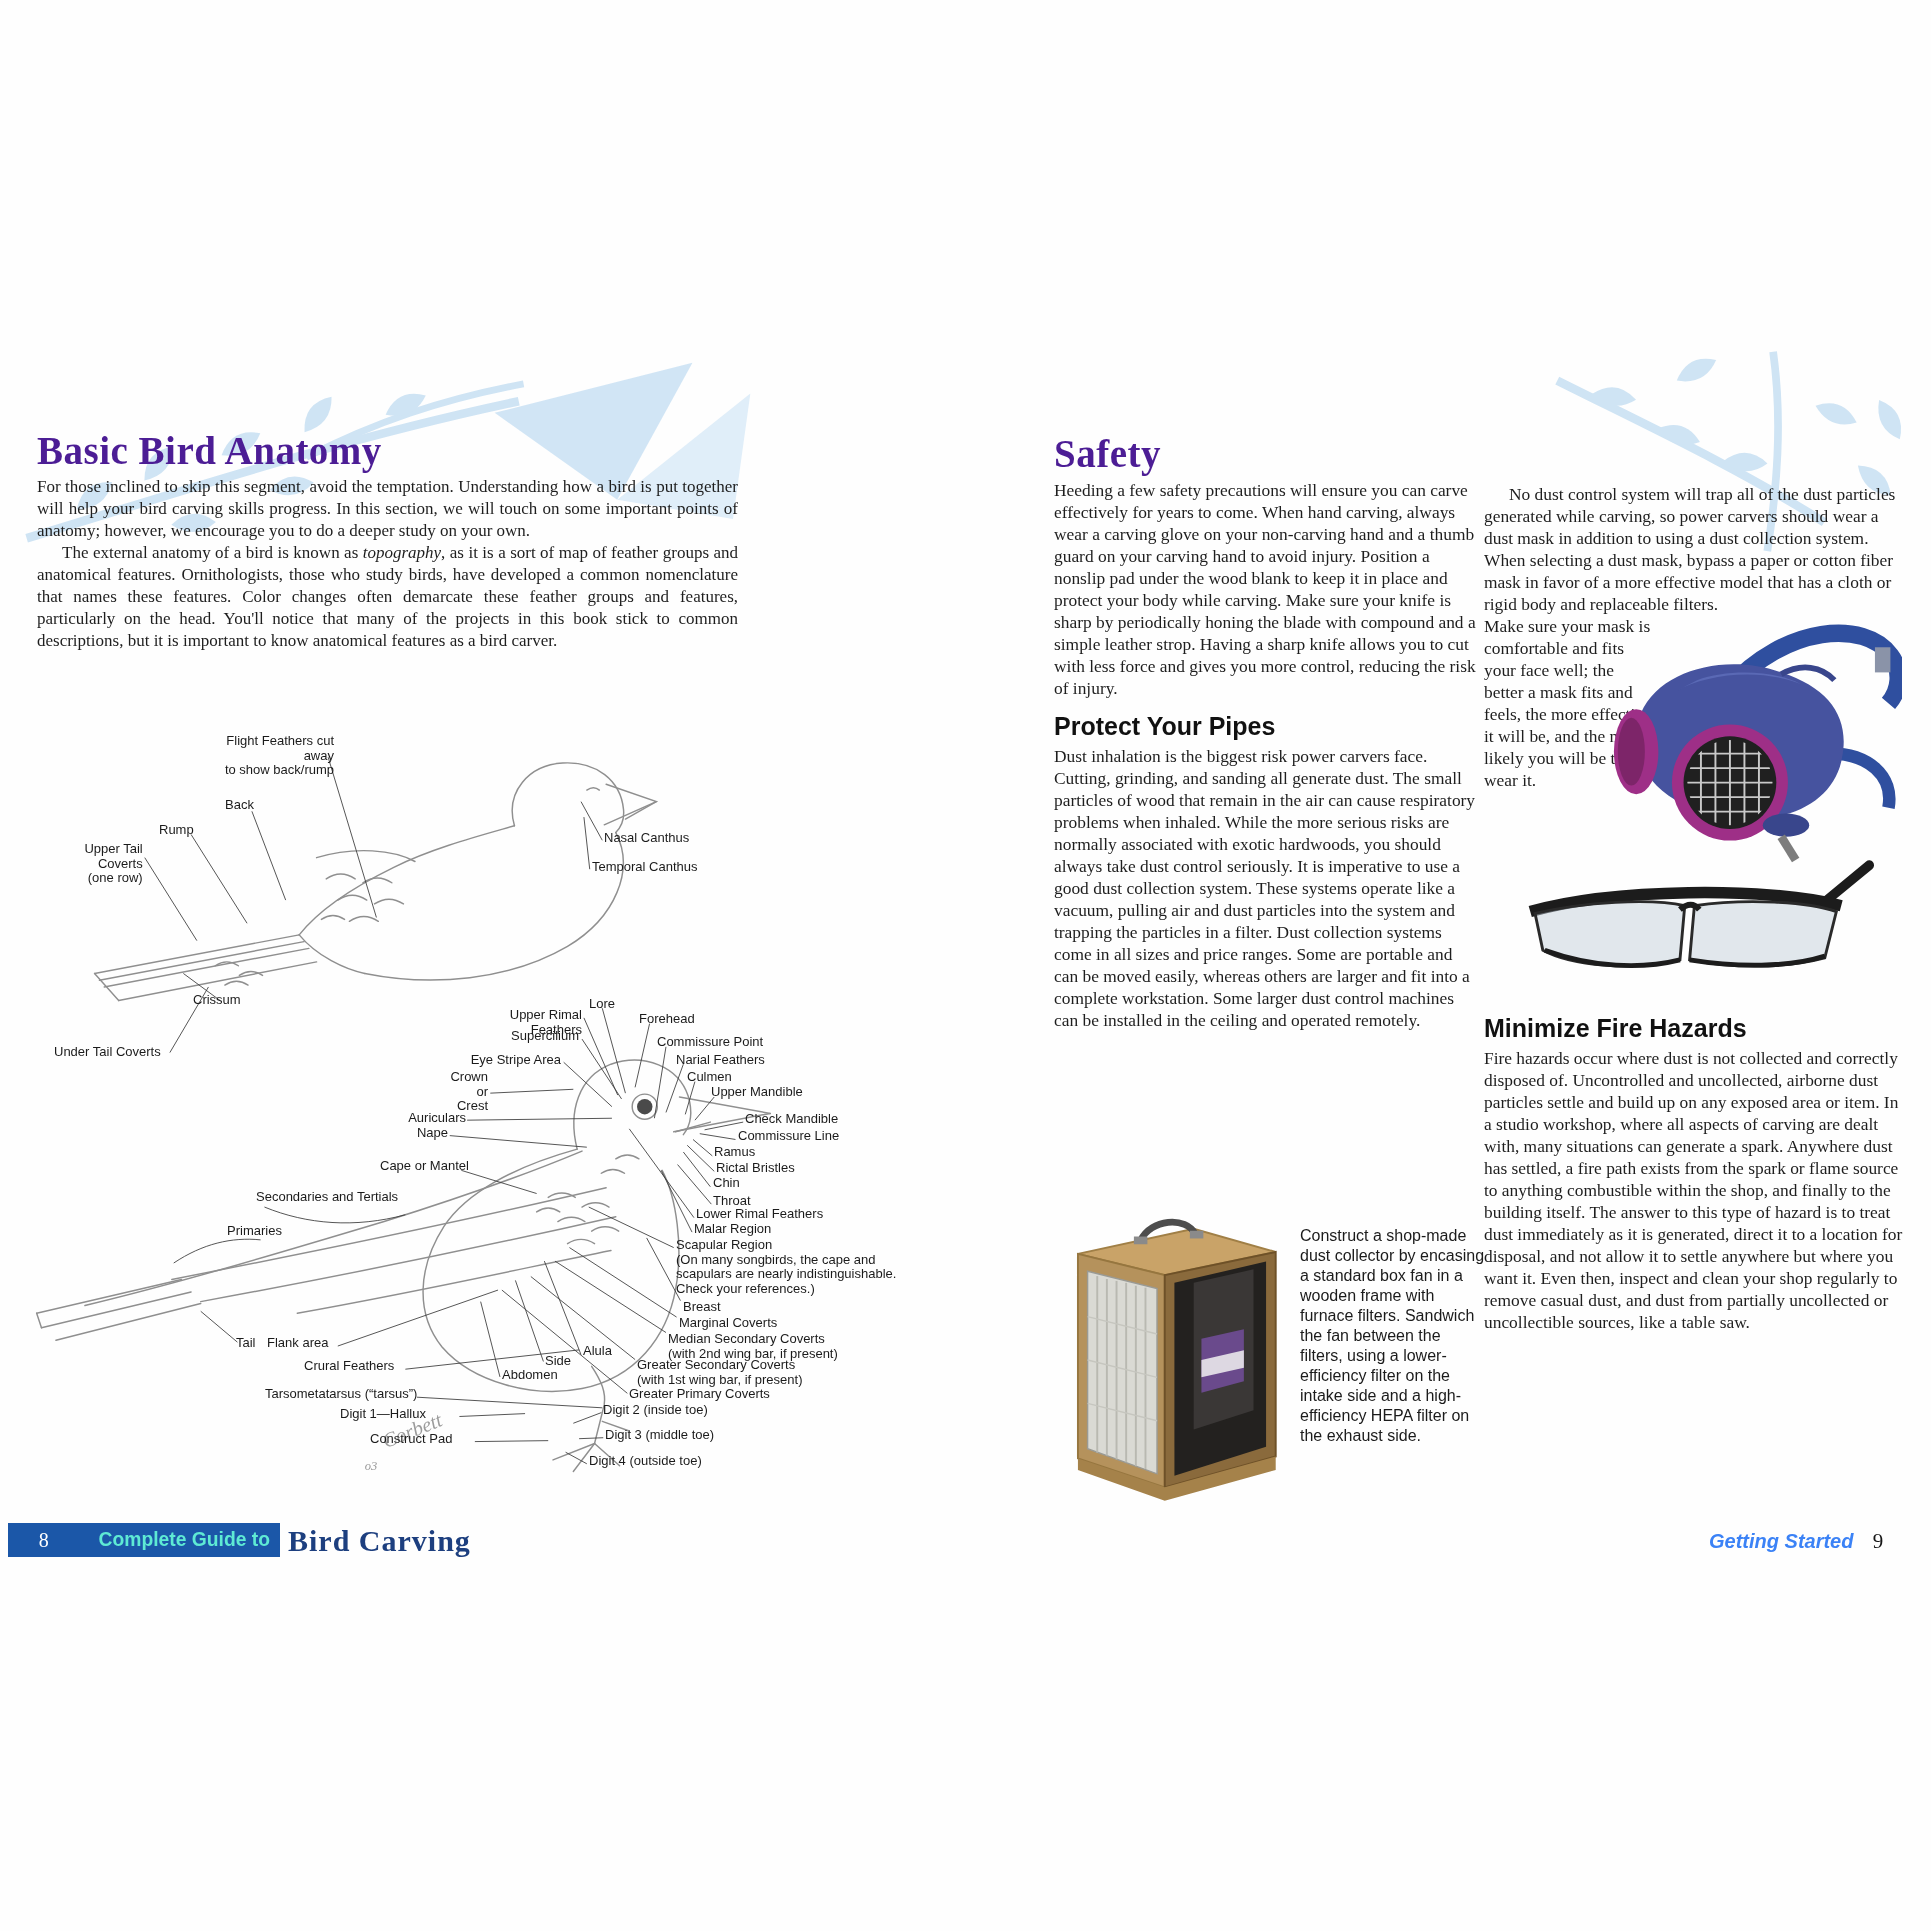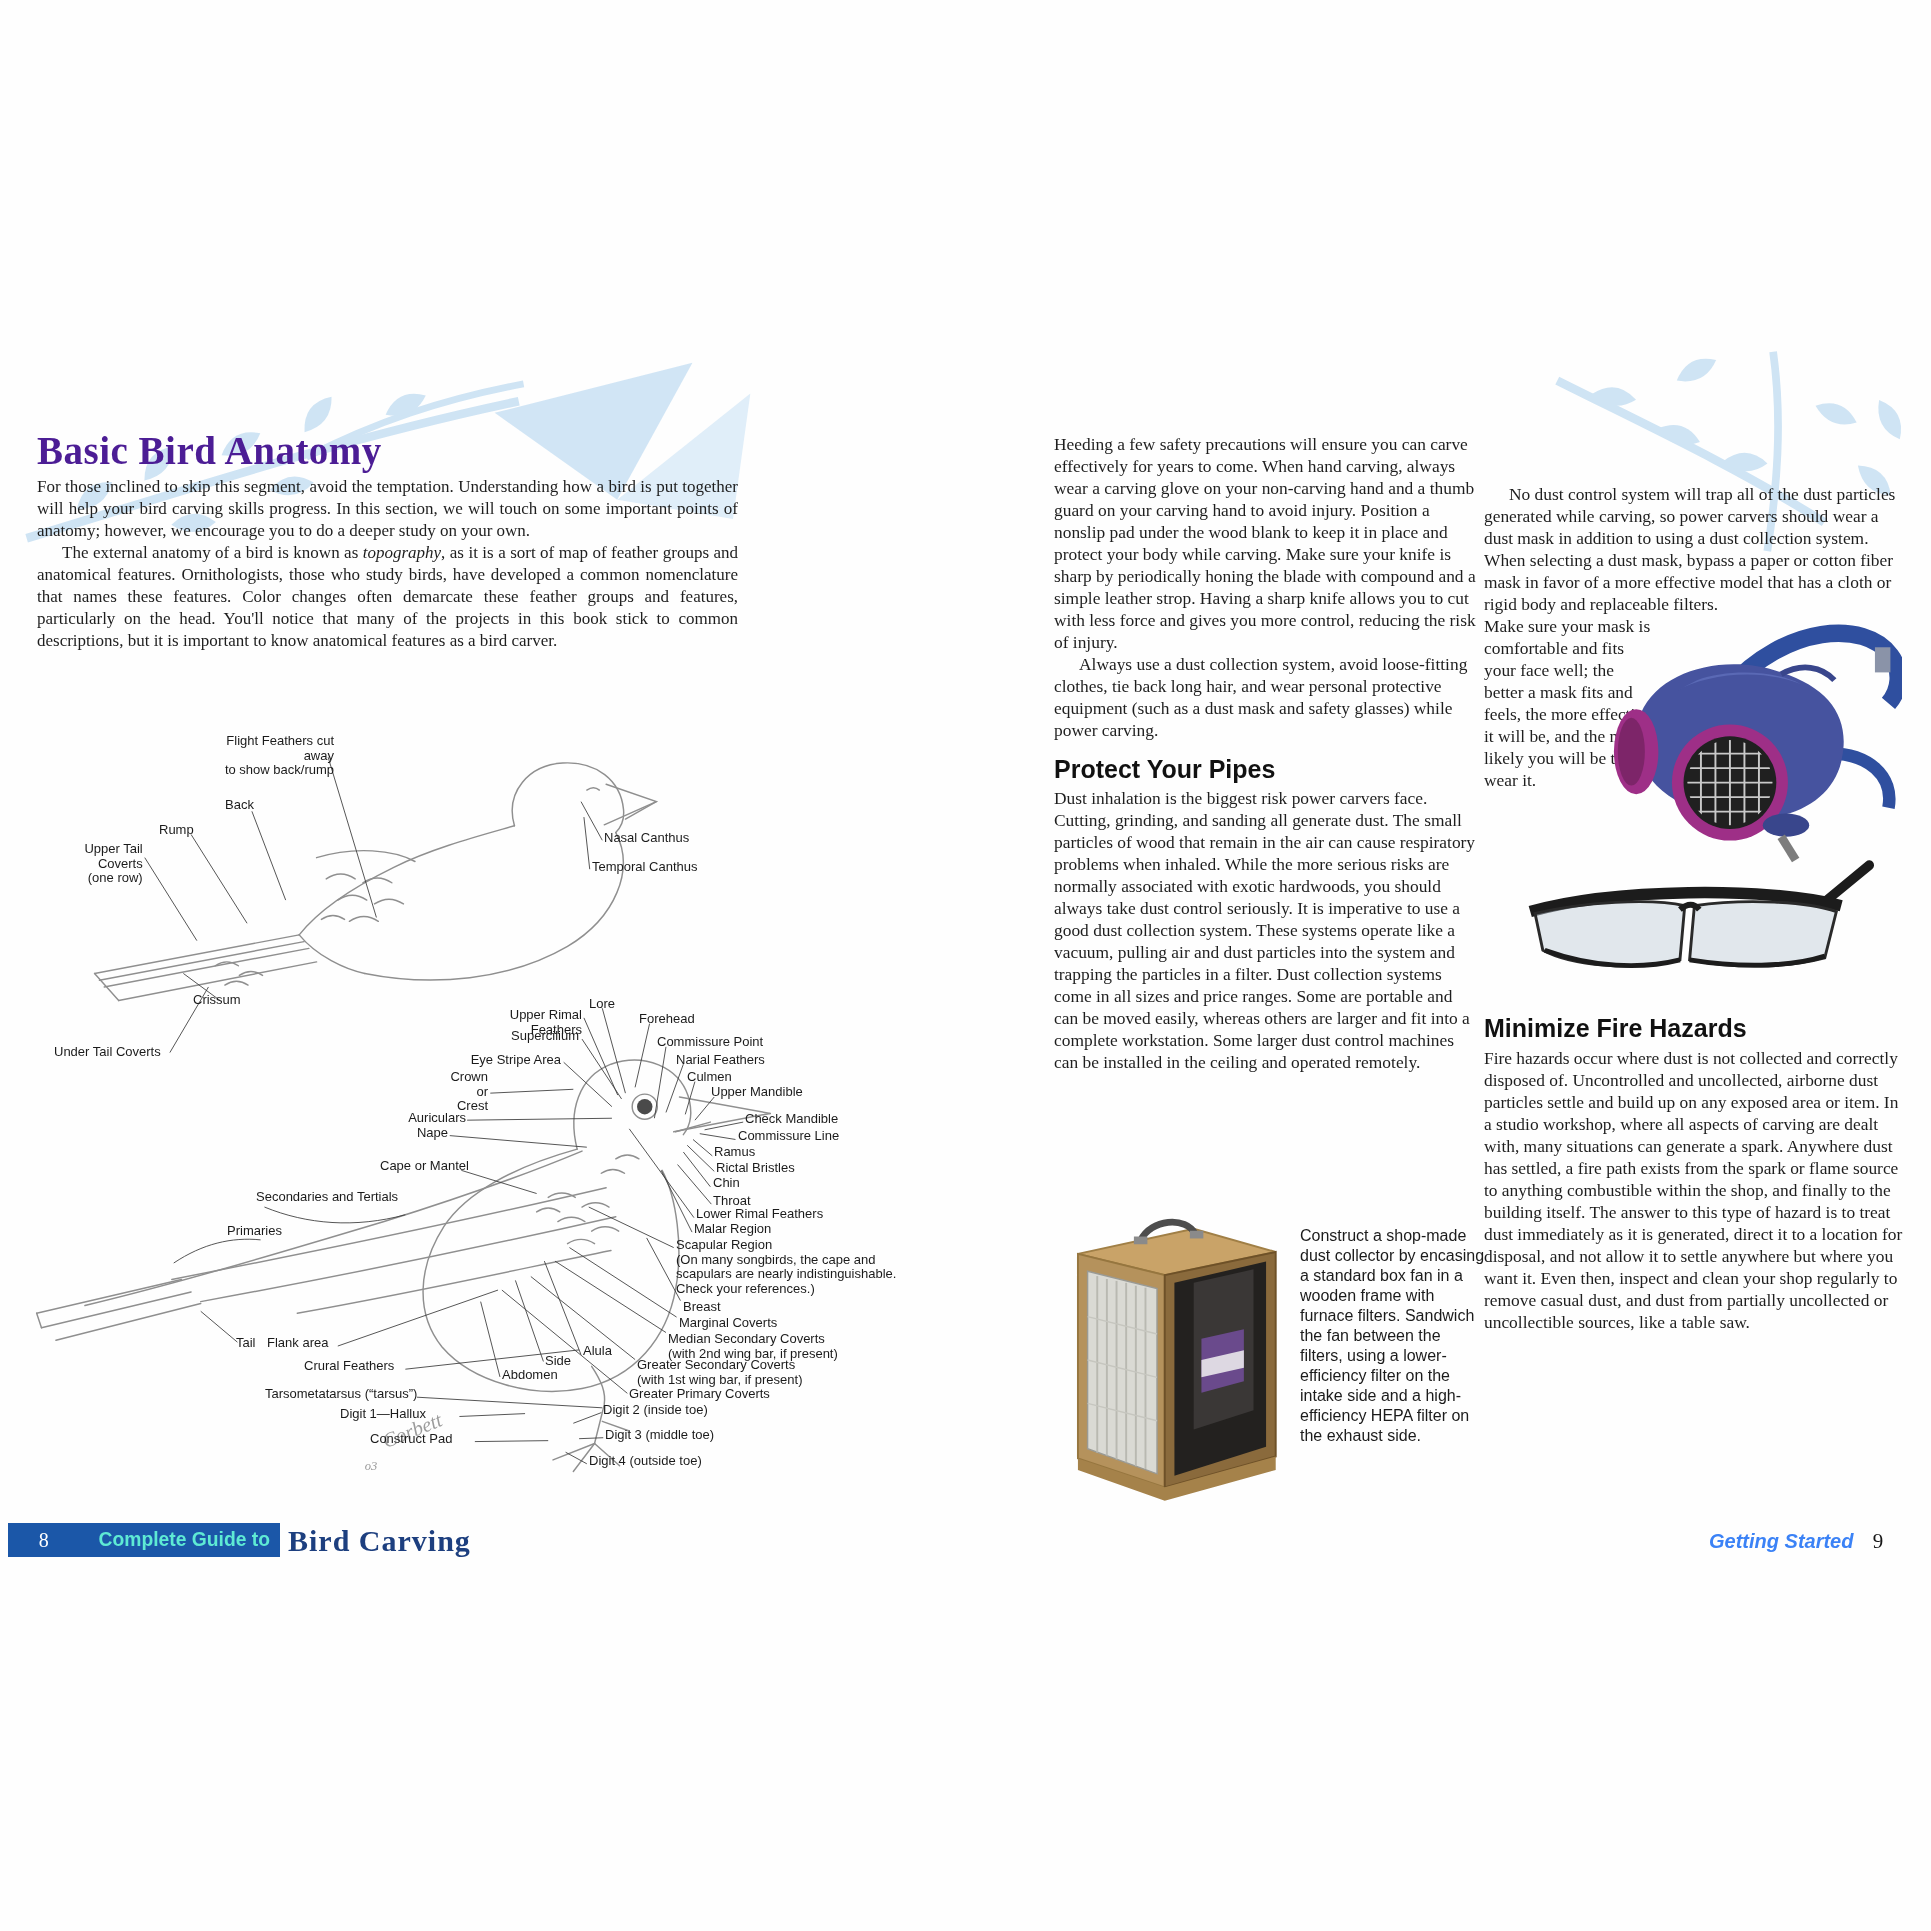--- a/index.html
+++ b/index.html
@@ -236,22 +236,22 @@
     <div class="dl" style="left:313px;top:673px">Digit 1—Hallux</div>
     <div class="dl" style="left:343px;top:698px">Construct Pad</div>
     <div class="dl" style="left:518px;top:620px">Side</div>
     <div class="dl" style="left:475px;top:634px">Abdomen</div>
     <div class="dl" style="left:576px;top:669px">Digit 2 (inside toe)</div>
     <div class="dl" style="left:578px;top:694px">Digit 3 (middle toe)</div>
     <div class="dl" style="left:562px;top:720px">Digit 4 (outside toe)</div>
   </div>
 
   <div class="abs rbody" style="left:1054px;top:433px;width:425px">
+    <h1 class="pagehead">Safety</h1>
     <p>Heeding a few safety precautions will ensure you can carve effectively for years to come. When hand carving, always wear a carving glove on your non-carving hand and a thumb guard on your carving hand to avoid injury. Position a nonslip pad under the wood blank to keep it in place and protect your body while carving. Make sure your knife is sharp by periodically honing the blade with compound and a simple leather strop. Having a sharp knife allows you to cut with less force and gives you more control, reducing the risk of injury.</p>
-    <p class="ind">Always use a dust collection system, avoid loose-fitting clothes, tie back long hair, and wear personal protective equipment (such as a dust mask and safety glasses) while power carving.</p>
     <h2 class="subhead">Protect Your Pipes</h2>
     <p>Dust inhalation is the biggest risk power carvers face. Cutting, grinding, and sanding all generate dust. The small particles of wood that remain in the air can cause respiratory problems when inhaled. While the more serious risks are normally associated with exotic hardwoods, you should always take dust control seriously. It is imperative to use a good dust collection system. These systems operate like a vacuum, pulling air and dust particles into the system and trapping the particles in a filter. Dust collection systems come in all sizes and price ranges. Some are portable and can be moved easily, whereas others are larger and fit into a complete workstation. Some larger dust control machines can be installed in the ceiling and operated remotely.</p>
   </div>
 
   <svg class="abs" style="left:1049px;top:1215px" width="246" height="290" viewBox="0 0 255 300">
     <polygon points="30,40 150,14 235,38 120,62" fill="#c9a368" stroke="#a07f46" stroke-width="2"></polygon>
     <path d="M95,26 C105,4 142,0 152,20" fill="none" stroke="#4d4d4d" stroke-width="7"></path>
     <rect x="88" y="22" width="14" height="8" fill="#8a8a8a"></rect>
       <rect x="146" y="16" width="14" height="8" fill="#8a8a8a"></rect>
     <polygon points="30,40 120,62 120,282 30,252" fill="#b5925c" stroke="#96763f" stroke-width="2"></polygon>

